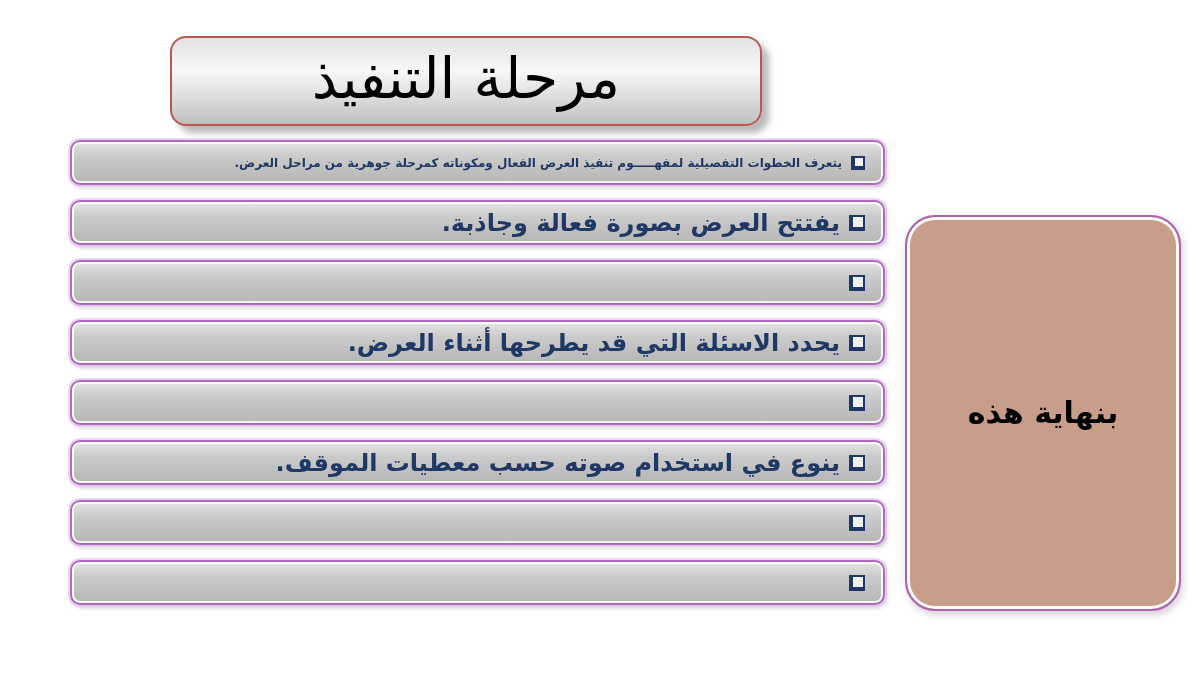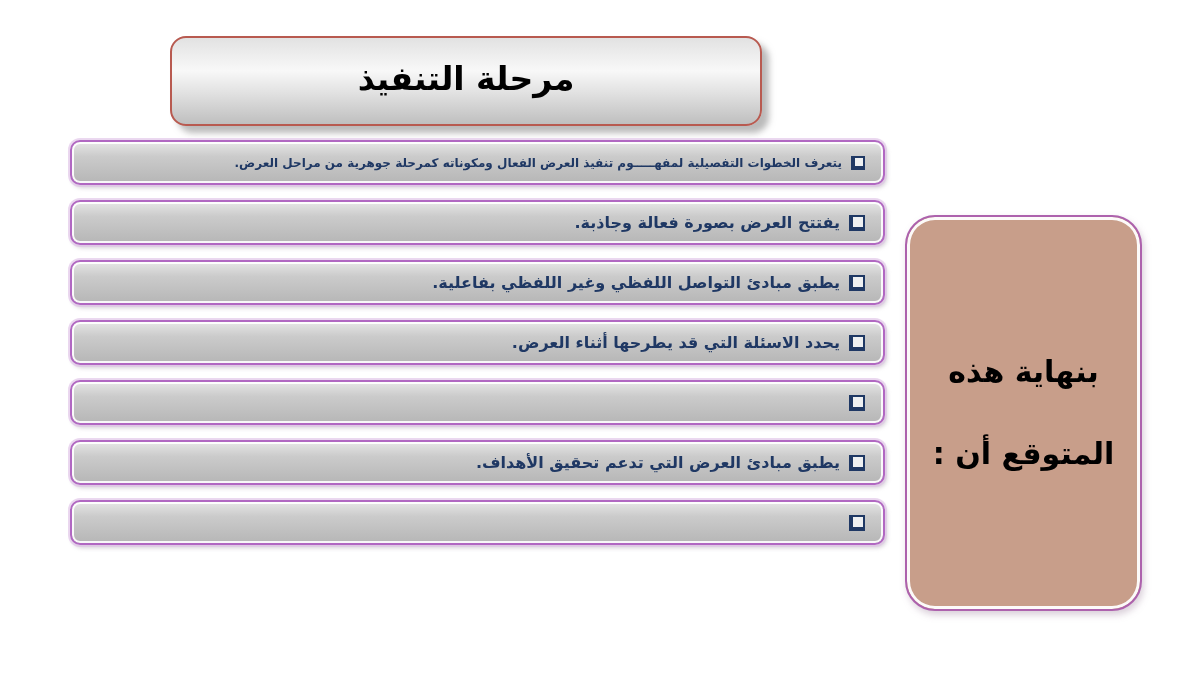--- a/index.html
+++ b/index.html
@@ -18,22 +18,22 @@
     width: 592px; height: 90px;
     border: 2px solid #b85a50;
     border-radius: 16px;
     background: linear-gradient(180deg, #e2e2e2 0%, #f8f8f8 38%, #e3e3e3 62%, #bfbfbf 100%);
     box-shadow: 7px 7px 6px rgba(130,130,130,0.55);
     display: flex;
     align-items: center;
     justify-content: center;
   }
   .title-box .title-text {
-    font-size: 33px;
-    font-weight: bold;
+    font-size: 57px;
+    font-weight: normal;
     color: #000000;
     line-height: 1;
     padding-bottom: 6px;
   }
 
   
   .bars {
     position: absolute;
     left: 70px; top: 140px;
     width: 815px;
@@ -49,41 +49,41 @@
     box-shadow:
       0 0 0 2px rgba(225,195,232,0.65),
       2px 3px 4px rgba(160,150,165,0.45),
       inset 0 0 0 2px rgba(255,255,255,0.9);
     display: flex;
     align-items: center;
     gap: 9px;
     padding: 0 18px;
   }
   .bar-text {
-    font-size: 16px;
+    font-size: 24px;
     font-weight: bold;
     color: #1f3864;
     white-space: nowrap;
   }
   .bar--small .bar-text { font-size: 12px; }
 
   .cbx {
     flex: 0 0 auto;
     width: 16px; height: 16px;
     background: #eef0f2;
     border: 2px solid #1f3864;
     box-shadow: inset 2px 0 0 #1f3864, inset 0 -2px 0 #1f3864;
   }
   .bar--small .cbx { width: 14px; height: 14px; }
 
   
   .sidebar {
     position: absolute;
     left: 905px; top: 215px;
-    width: 237px; height: 396px;
+    width: 276px; height: 396px;
     direction: rtl;
     background: #c89e8a;
     border: 2px solid #ad62ad;
     border-radius: 30px;
     box-shadow:
       inset 0 0 0 3px rgba(255,255,255,0.95),
       2px 4px 7px rgba(150,120,150,0.35);
     display: flex;
     flex-direction: column;
     align-items: center;
@@ -111,41 +111,42 @@
     <span class="bar-text">يتعرف الخطوات التفصيلية لمفهـــــوم تنفيذ العرض الفعال ومكوناته كمرحلة جوهرية من مراحل العرض.</span>
   </div>
 
   <div class="bar">
     <span class="cbx"></span>
     <span class="bar-text">يفتتح العرض بصورة فعالة وجاذبة.</span>
   </div>
 
   <div class="bar">
     <span class="cbx"></span>
-    <span class="bar-text">يطبق مبادئ التواصل اللفظي وغير اللفظي بفاعلية.</span>
   </div>
 
   <div class="bar">
     <span class="cbx"></span>
     <span class="bar-text">يحدد الاسئلة التي قد يطرحها أثناء العرض.</span>
   </div>
 
   <div class="bar">
     <span class="cbx"></span>
   </div>
 
+  <div class="bar">
+    <span class="cbx"></span>
+    <span class="bar-text">ينوع في استخدام صوته حسب معطيات الموقف.</span>
+  </div>
 
 
   <div class="bar">
     <span class="cbx"></span>
-    <span class="bar-text">يطبق مبادئ العرض التي تدعم تحقيق الأهداف.</span>
   </div>
 
   <div class="bar">
     <span class="cbx"></span>
   </div>
 
 </div>
 
 <div class="sidebar">
   <div class="side-line">بنهاية هذه</div>
-  <div class="side-line">المتوقع أن :</div>
 </div>
 
 </body></html>

